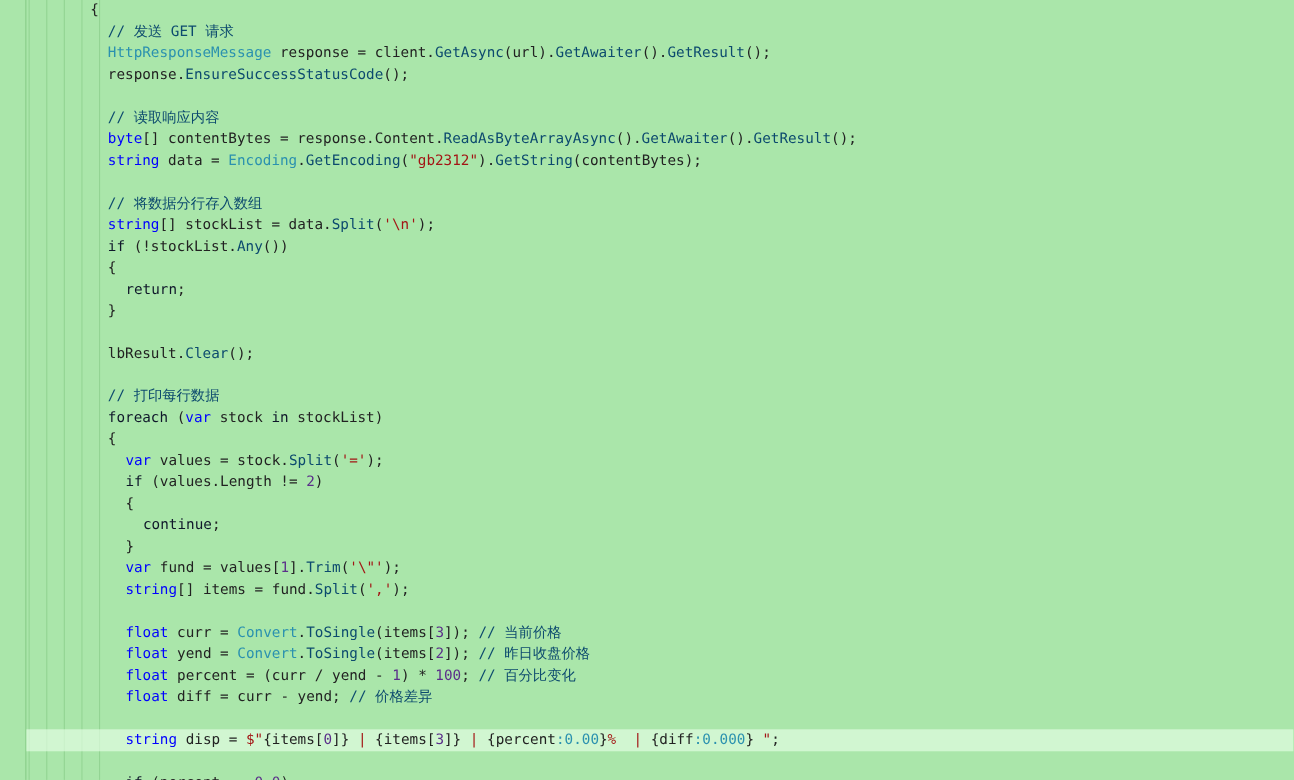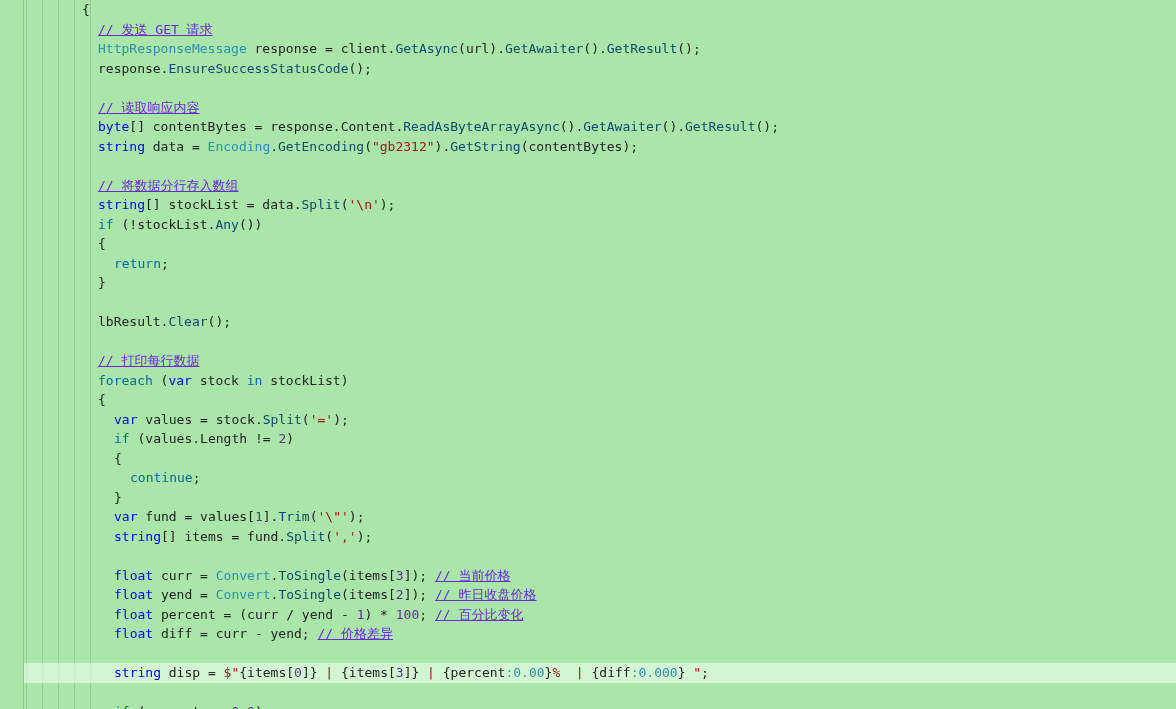--- a/index.html
+++ b/index.html
@@ -33,27 +33,27 @@
   }
   .line {
     white-space: pre;
     padding-left: 0;
     height: 19.5px;
   }
   .line.hl {
     background: rgba(230,255,230,0.65);
   }
   
-  .c-comment { color: #6d28d9; text-decoration: underline; }
+  .c-comment { color: #0c4a6e; }
   .c-type    { color: #2b91af; }
   .c-kw      { color: #0000ff; }
   .c-str     { color: #a31515; }
   .c-num     { color: #5b2f8a; }
   .c-method  { color: #0c4a6e; }
-  .c-flow    { color: #0369a1; }
+  .c-flow    { color: #0f172a; }
   .c-plain   { color: #222; }
 </style>
 </head>
 <body>
 
 <div class="gutter"></div>
 <div id="guides">
     <div class="guide" style="left: 26px;"></div>
     <div class="guide" style="left: 42px;"></div>
     <div class="guide" style="left: 58px;"></div>

